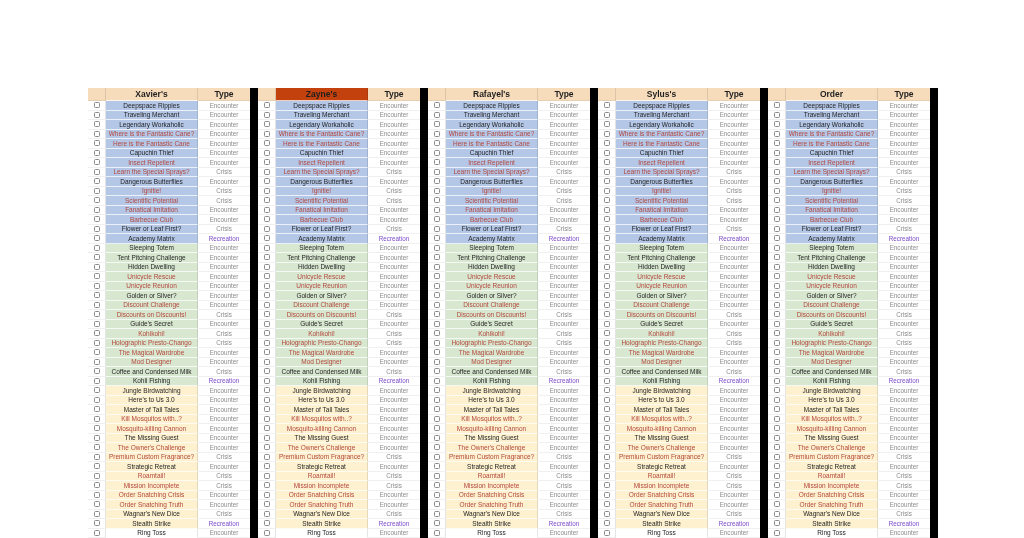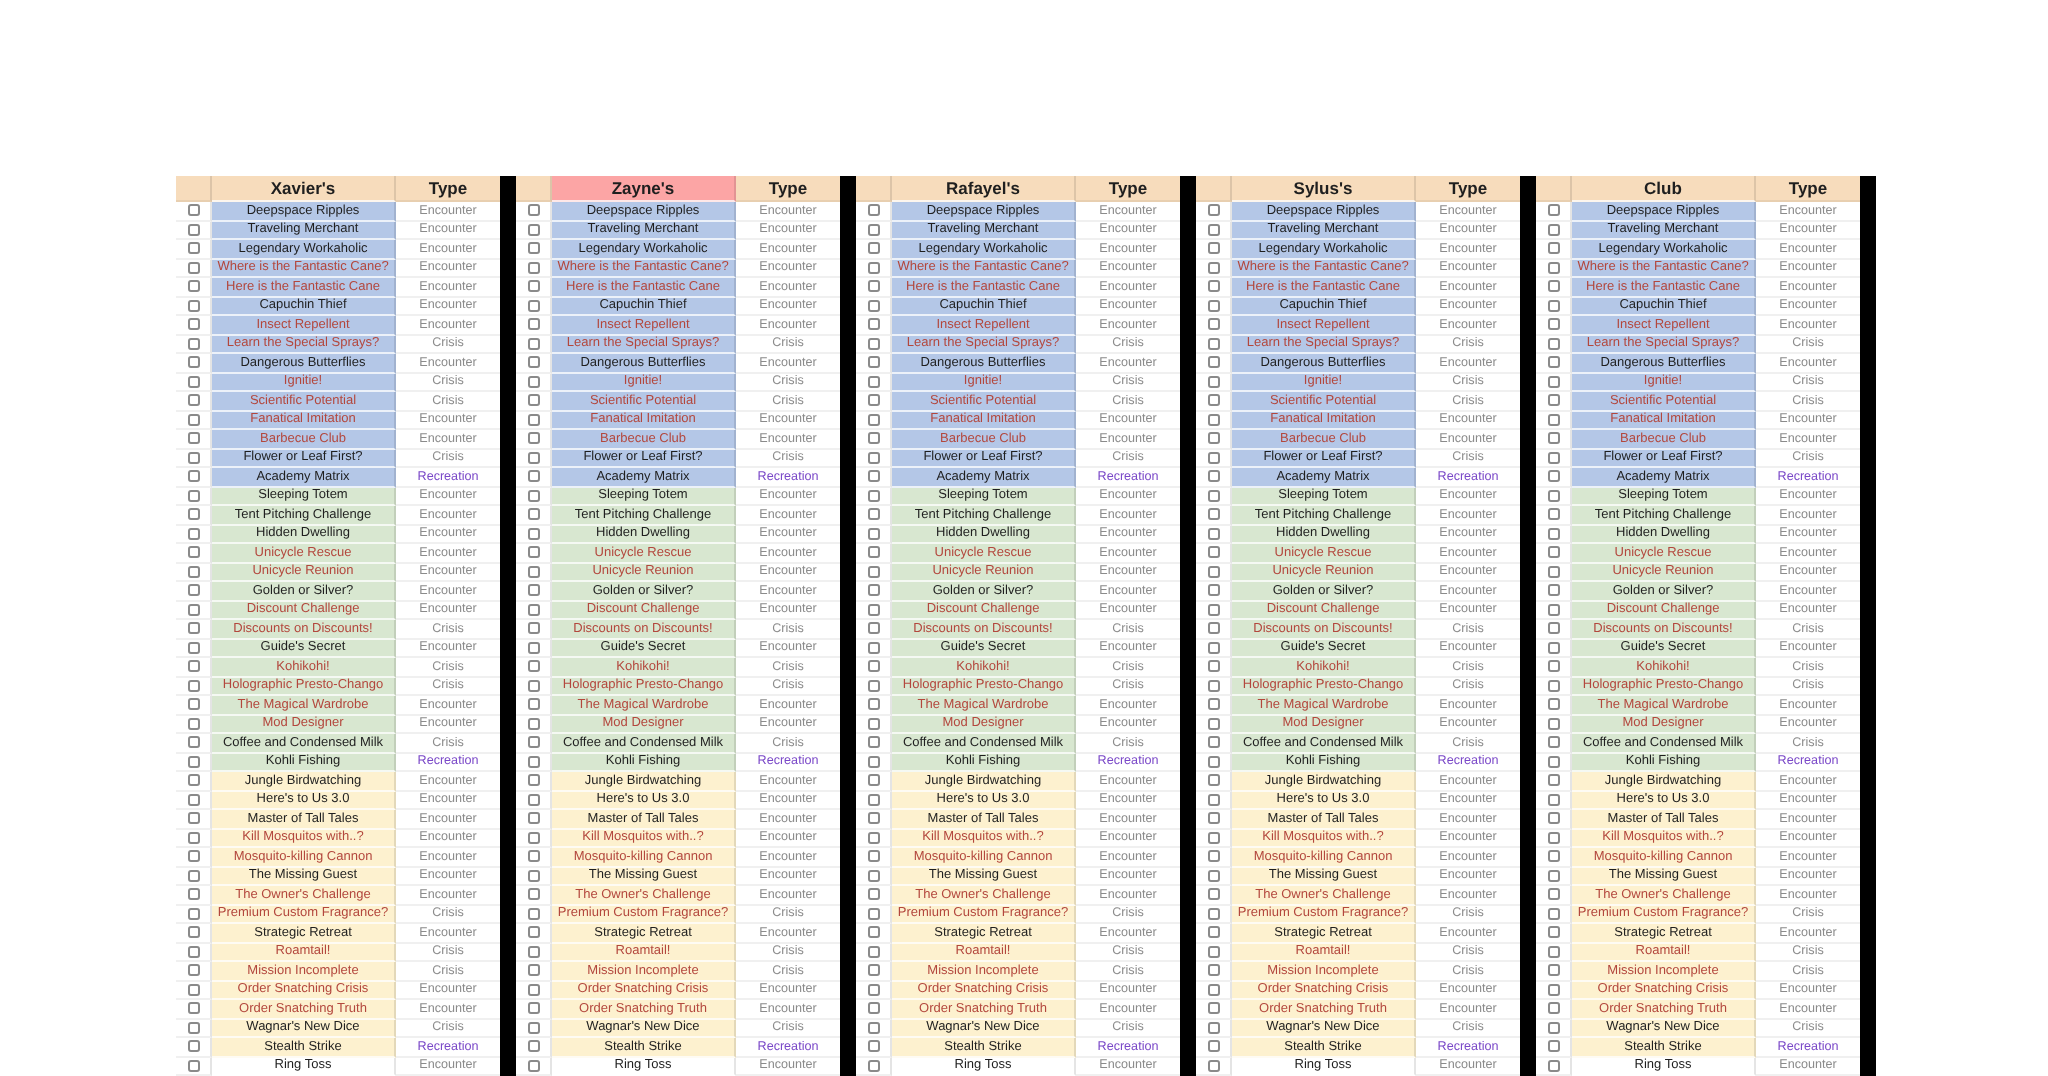--- a/index.html
+++ b/index.html
@@ -368,21 +368,21 @@
             <div class="checkbox"></div>
           </div>
           <div class="cell name-cell" style="background: rgb(255, 255, 255); color: rgb(31, 31, 31);">Ring Toss</div>
           <div class="cell type-cell" style="color: rgb(139, 139, 139);">Encounter</div>
         </div>
       </div>
       <div class="divider" style="background: rgb(0, 0, 0);"></div>
       <div class="table-group">
         <div class="hdr">
           <div class="cell cb-cell" style="background: rgb(247, 220, 188);"></div>
-          <div class="cell name-cell" style="background: #fca5a5;">Zayne's</div>
+          <div class="cell name-cell" style="background: #c2410c;">Zayne's</div>
           <div class="cell type-cell" style="background: rgb(247, 220, 188);">Type</div>
         </div>
         <div class="row">
           <div class="cell cb-cell">
             <div class="checkbox"></div>
           </div>
           <div class="cell name-cell" style="background: rgb(180, 199, 231); color: rgb(31, 31, 31);">Deepspace Ripples</div>
           <div class="cell type-cell" style="color: rgb(139, 139, 139);">Encounter</div>
         </div>
         <div class="row">
@@ -1358,21 +1358,21 @@
             <div class="checkbox"></div>
           </div>
           <div class="cell name-cell" style="background: rgb(255, 255, 255); color: rgb(31, 31, 31);">Ring Toss</div>
           <div class="cell type-cell" style="color: rgb(139, 139, 139);">Encounter</div>
         </div>
       </div>
       <div class="divider" style="background: rgb(0, 0, 0);"></div>
       <div class="table-group">
         <div class="hdr">
           <div class="cell cb-cell" style="background: rgb(247, 220, 188);"></div>
-          <div class="cell name-cell" style="background: rgb(247, 220, 188);">Club</div>
+          <div class="cell name-cell" style="background: rgb(247, 220, 188);">Order</div>
           <div class="cell type-cell" style="background: rgb(247, 220, 188);">Type</div>
         </div>
         <div class="row">
           <div class="cell cb-cell">
             <div class="checkbox"></div>
           </div>
           <div class="cell name-cell" style="background: rgb(180, 199, 231); color: rgb(31, 31, 31);">Deepspace Ripples</div>
           <div class="cell type-cell" style="color: rgb(139, 139, 139);">Encounter</div>
         </div>
         <div class="row">

